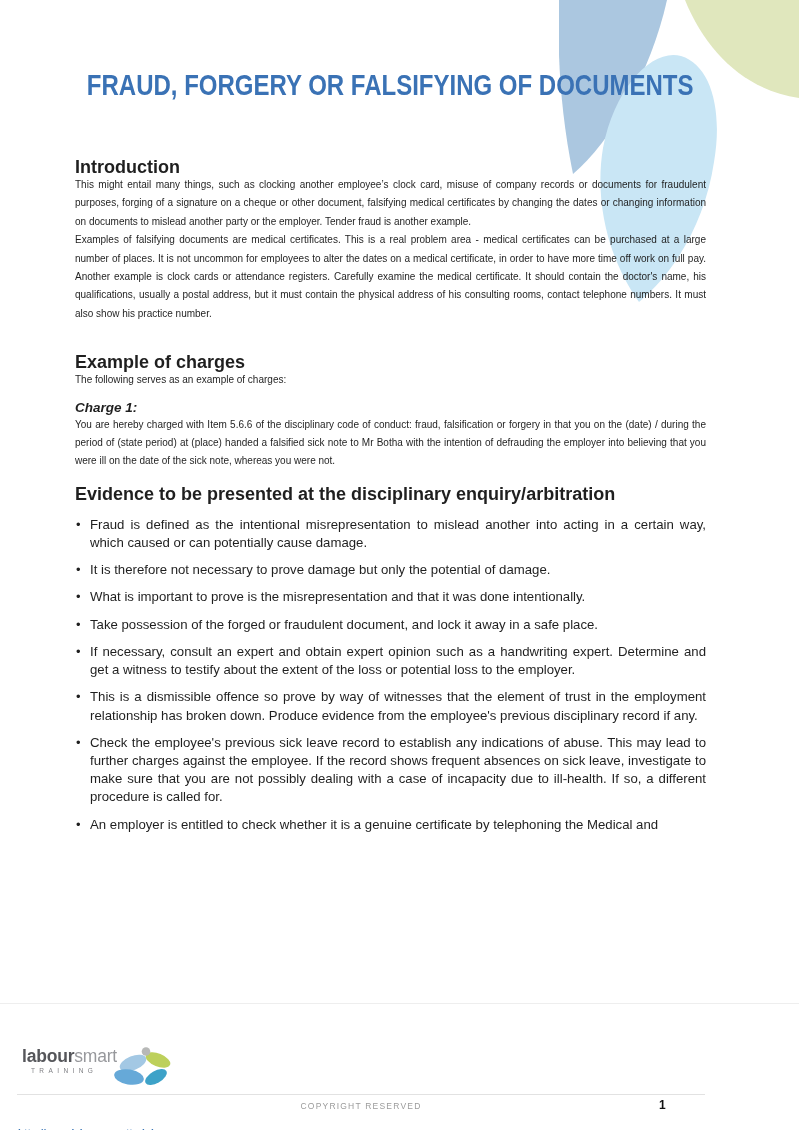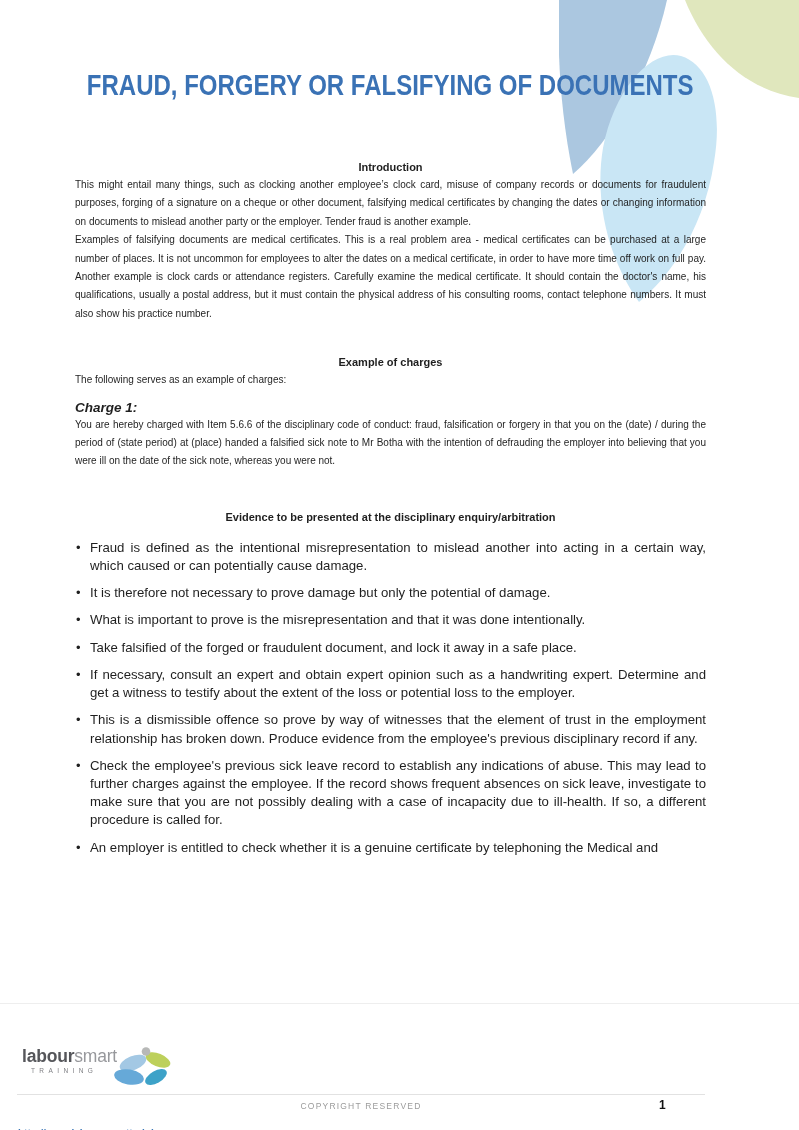--- a/index.html
+++ b/index.html
@@ -16,24 +16,24 @@
   
   .content{position:absolute;left:75px;top:0;width:631px;z-index:1;}
   .title-wrap{margin-top:68px;display:flex;justify-content:center;}
   .doc-title{
     font-size:30px;font-weight:bold;color:#3a72b5;
     white-space:nowrap;line-height:34px;
     transform:scaleX(0.80);transform-origin:center;
     letter-spacing:0px;
   }
   .byline{margin-top:16px;text-align:center;font-weight:bold;font-size:13px;line-height:16px;}
-  .h{font-weight:bold;font-size:11px;line-height:17px;text-align:center;}
+  .h{font-weight:bold;font-size:18px;line-height:17px;}
   .h-intro{margin-top:57px;}
   .h-charges{margin-top:31px;}
-  .h-evidence{margin-top:38px;}
+  .h-evidence{margin-top:15px;}
   p.body{
     margin:0;font-size:10px;line-height:18.4px;
     text-align:justify;
   }
   .p1{margin-top:10px;}
   .p2{margin-top:14px;}
   .lead{margin-top:9px;text-align:left;}
   .charge-label{margin-top:9px;font-weight:bold;font-style:italic;font-size:13.5px;line-height:17px;}
   .charge-text{margin-top:7px;}
   ul.bullets{margin:13px 0 0 0;padding:0;}
@@ -96,21 +96,21 @@
     <p class="body lead">The following serves as an example of charges:</p>
     <div class="charge-label">Charge 1:</div>
     <p class="body charge-text">You are hereby charged with Item 5.6.6 of the disciplinary code of conduct: fraud, falsification or forgery in that you on the (date) / during the period of (state period) at (place) handed a falsified sick note to Mr Botha with the intention of defrauding the employer into believing that you were ill on the date of the sick note, whereas you were not.</p>
 
     <div class="h h-evidence">Evidence to be presented at the disciplinary enquiry/arbitration</div>
 
     <ul class="bullets">
       <li><span class="dot">•</span><span>Fraud is defined as the intentional misrepresentation to mislead another into acting in a certain way, which caused or can potentially cause damage.</span></li>
       <li><span class="dot">•</span><span>It is therefore not necessary to prove damage but only the potential of damage.</span></li>
       <li><span class="dot">•</span><span>What is important to prove is the misrepresentation and that it was done intentionally.</span></li>
-      <li><span class="dot">•</span><span>Take falsified of the forged or fraudulent document, and lock it away in a safe place.</span></li>
+      <li><span class="dot">•</span><span>Take possession of the forged or fraudulent document, and lock it away in a safe place.</span></li>
       <li><span class="dot">•</span><span>If necessary, consult an expert and obtain expert opinion such as a handwriting expert. Determine and get a witness to testify about the extent of the loss or potential loss to the employer.</span></li>
       <li><span class="dot">•</span><span>This is a dismissible offence so prove by way of witnesses that the element of trust in the employment relationship has broken down. Produce evidence from the employee's previous disciplinary record if any.</span></li>
       <li><span class="dot">•</span><span>Check the employee's previous sick leave record to establish any indications of abuse. This may lead to further charges against the employee. If the record shows frequent absences on sick leave, investigate to make sure that you are not possibly dealing with a case of incapacity due to ill-health. If so, a different procedure is called for.</span></li>
       <li><span class="dot">•</span><span>An employer is entitled to check whether it is a genuine certificate by telephoning the Medical and</span></li>
     </ul>
 
   </div>
 
   <div class="logo">
     <div class="logo-textrow"><span class="logo-labour">labour</span><span class="logo-smart">smart</span></div>

